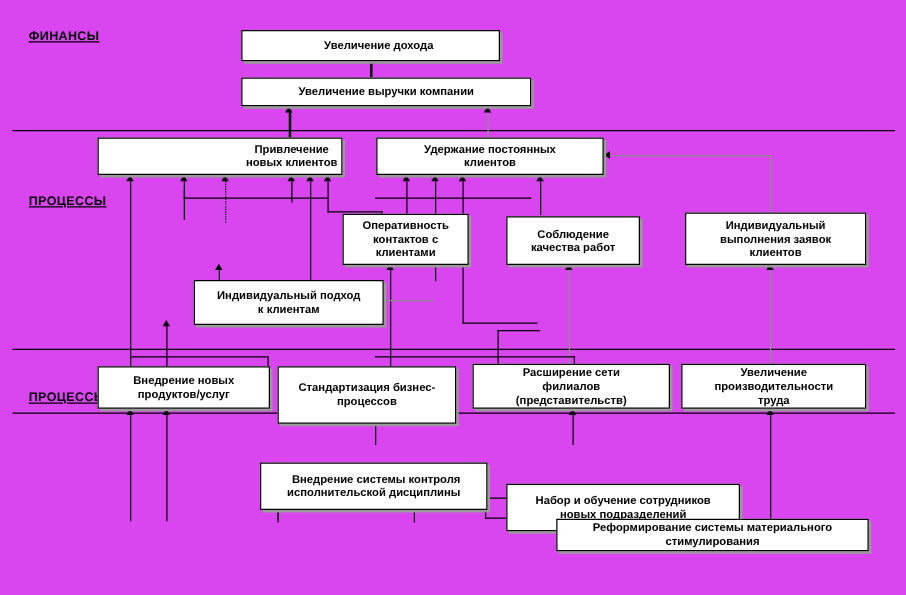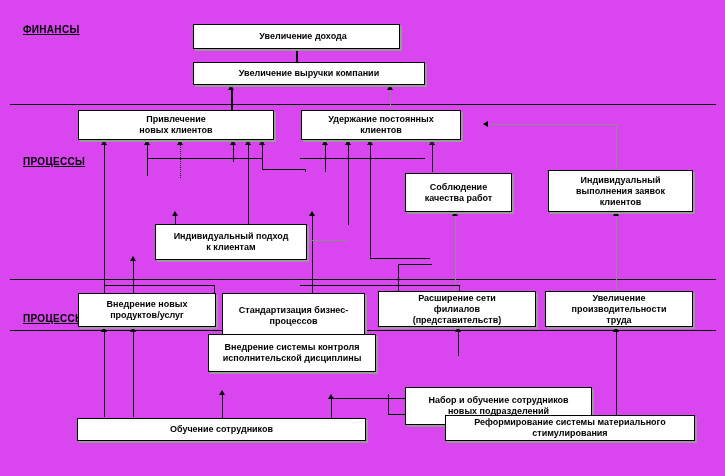--- a/index.html
+++ b/index.html
@@ -202,31 +202,36 @@
   <div class="vline" style="left:388px;top:394px;height:21px;"></div>
 
   <div class="box shadow" style="left:193px;top:24px;width:207px;height:25px;padding-left:16px;">
     <span style="white-space:pre-line">Увеличение дохода</span>
   </div>
 
   <div class="box shadow" style="left:193px;top:62px;width:232px;height:23px;">
     <span style="white-space:pre-line">Увеличение выручки компании</span>
   </div>
 
-  <div class="box shadow" style="left:78px;top:110px;width:196px;height:30px;">
+  <div class="box shadow" style="left:78px;top:110px;width:196px;height:30px;justify-content:flex-end;">
     <span style="white-space:pre-line">Привлечение
 новых клиентов</span>
   </div>
 
-  <div class="box shadow" style="left:301px;top:110px;width:160px;height:30px;justify-content:center;">
+  <div class="box shadow" style="left:301px;top:110px;width:182px;height:30px;justify-content:center;">
     <span style="white-space:pre-line">Удержание постоянных
 клиентов</span>
   </div>
 
 
+  <div class="box shadow" style="left:274px;top:171px;width:101px;height:41px;">
+    <span style="white-space:pre-line">Оперативность
+контактов с
+клиентами</span>
+  </div>
 
   <div class="box shadow" style="left:405px;top:173px;width:107px;height:39px;">
     <span style="white-space:pre-line">Соблюдение
 качества работ</span>
   </div>
 
   <div class="box shadow" style="left:548px;top:170px;width:145px;height:42px;">
     <span style="white-space:pre-line">Индивидуальный
 выполнения заявок
 клиентов</span>
@@ -252,32 +257,29 @@
 филиалов
 (представительств)</span>
   </div>
 
   <div class="box shadow" style="left:545px;top:291px;width:148px;height:36px;">
     <span style="white-space:pre-line">Увеличение
 производительности
 труда</span>
   </div>
 
-  <div class="box shadow" style="left:208px;top:334px;width:168px;height:38px;">
+  <div class="box shadow" style="left:208px;top:370px;width:182px;height:38px;text-align:right;">
     <span style="white-space:pre-line">Внедрение системы контроля
 исполнительской дисциплины</span>
   </div>
 
   <div class="box shadow" style="left:405px;top:355px;width:187px;height:38px;margin-top:32px;">
     <span style="white-space:pre-line">Набор и обучение сотрудников
 новых подразделений</span>
   </div>
 
-  <div class="box shadow" style="left:77px;top:418px;width:289px;height:23px;">
-    <span style="white-space:pre-line">Обучение сотрудников</span>
-  </div>
 
   <div class="box shadow" style="left:445px;top:415px;width:250px;height:26px;">
     <span style="white-space:pre-line">Реформирование системы материального
 стимулирования</span>
   </div>
 
 </div>
 
 </body></html>

